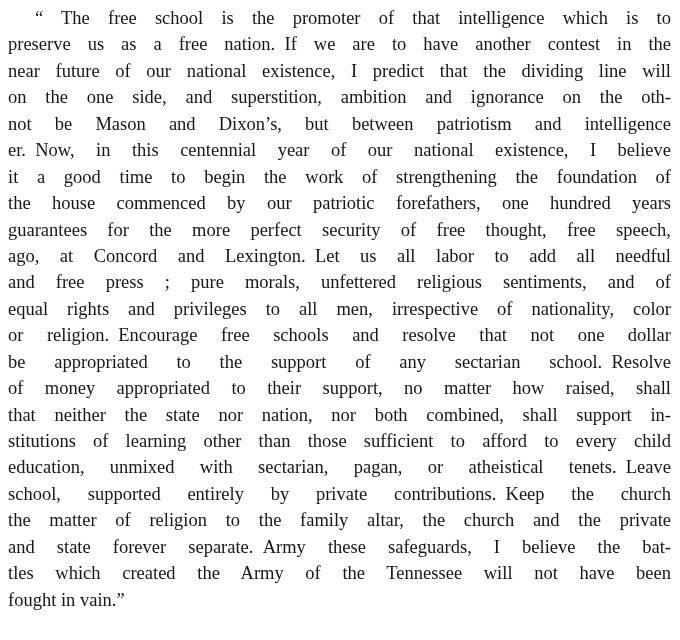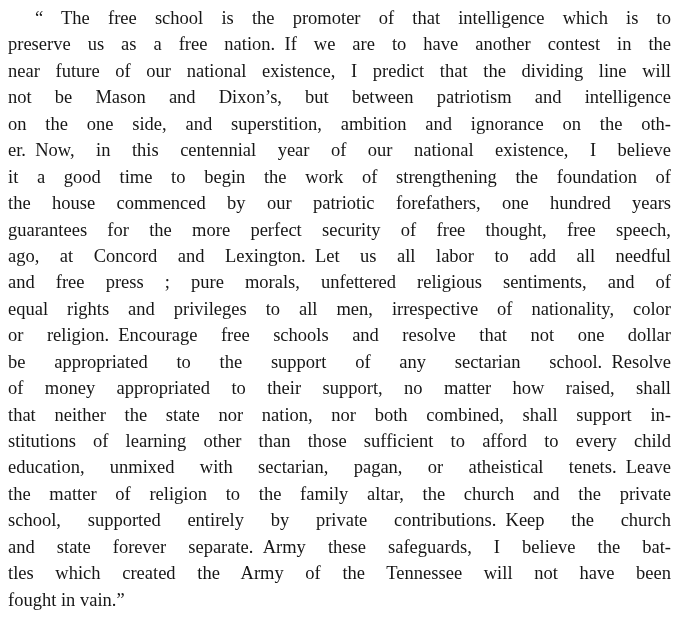--- a/index.html
+++ b/index.html
@@ -37,34 +37,34 @@
   }
 </style>
 </head>
 <body>
 
 <div class="page" style="background: rgb(255, 255, 255); color: rgb(22, 22, 22);">
   <div>
       <div class="line first">“ The free school is the promoter of that intelligence which is to</div>
       <div class="line">preserve us as a free nation. If we are to have another contest in the</div>
       <div class="line">near future of our national existence, I predict that the dividing line will</div>
+      <div class="line">on the one side, and superstition, ambition and ignorance on the oth-</div>
       <div class="line">not be Mason and Dixon’s, but between patriotism and intelligence</div>
-      <div class="line">on the one side, and superstition, ambition and ignorance on the oth-</div>
       <div class="line">er. Now, in this centennial year of our national existence, I believe</div>
       <div class="line">it a good time to begin the work of strengthening the foundation of</div>
       <div class="line">the house commenced by our patriotic forefathers, one hundred years</div>
       <div class="line">guarantees for the more perfect security of free thought, free speech,</div>
       <div class="line">ago, at Concord and Lexington. Let us all labor to add all needful</div>
       <div class="line">and free press ; pure morals, unfettered religious sentiments, and of</div>
       <div class="line">equal rights and privileges to all men, irrespective of nationality, color</div>
       <div class="line">or religion. Encourage free schools and resolve that not one dollar</div>
       <div class="line">be appropriated to the support of any sectarian school. Resolve</div>
       <div class="line">of money appropriated to their support, no matter how raised, shall</div>
       <div class="line">that neither the state nor nation, nor both combined, shall support in-</div>
       <div class="line">stitutions of learning other than those sufficient to afford to every child</div>
       <div class="line">education, unmixed with sectarian, pagan, or atheistical tenets. Leave</div>
+      <div class="line">school, supported entirely by private contributions. Keep the church</div>
       <div class="line">the matter of religion to the family altar, the church and the private</div>
-      <div class="line">school, supported entirely by private contributions. Keep the church</div>
       <div class="line">and state forever separate. Army these safeguards, I believe the bat-</div>
       <div class="line">tles which created the Army of the Tennessee will not have been</div>
       <div class="line last">fought in vain.”</div>
     </div>
 </div>
 
 </body></html>

